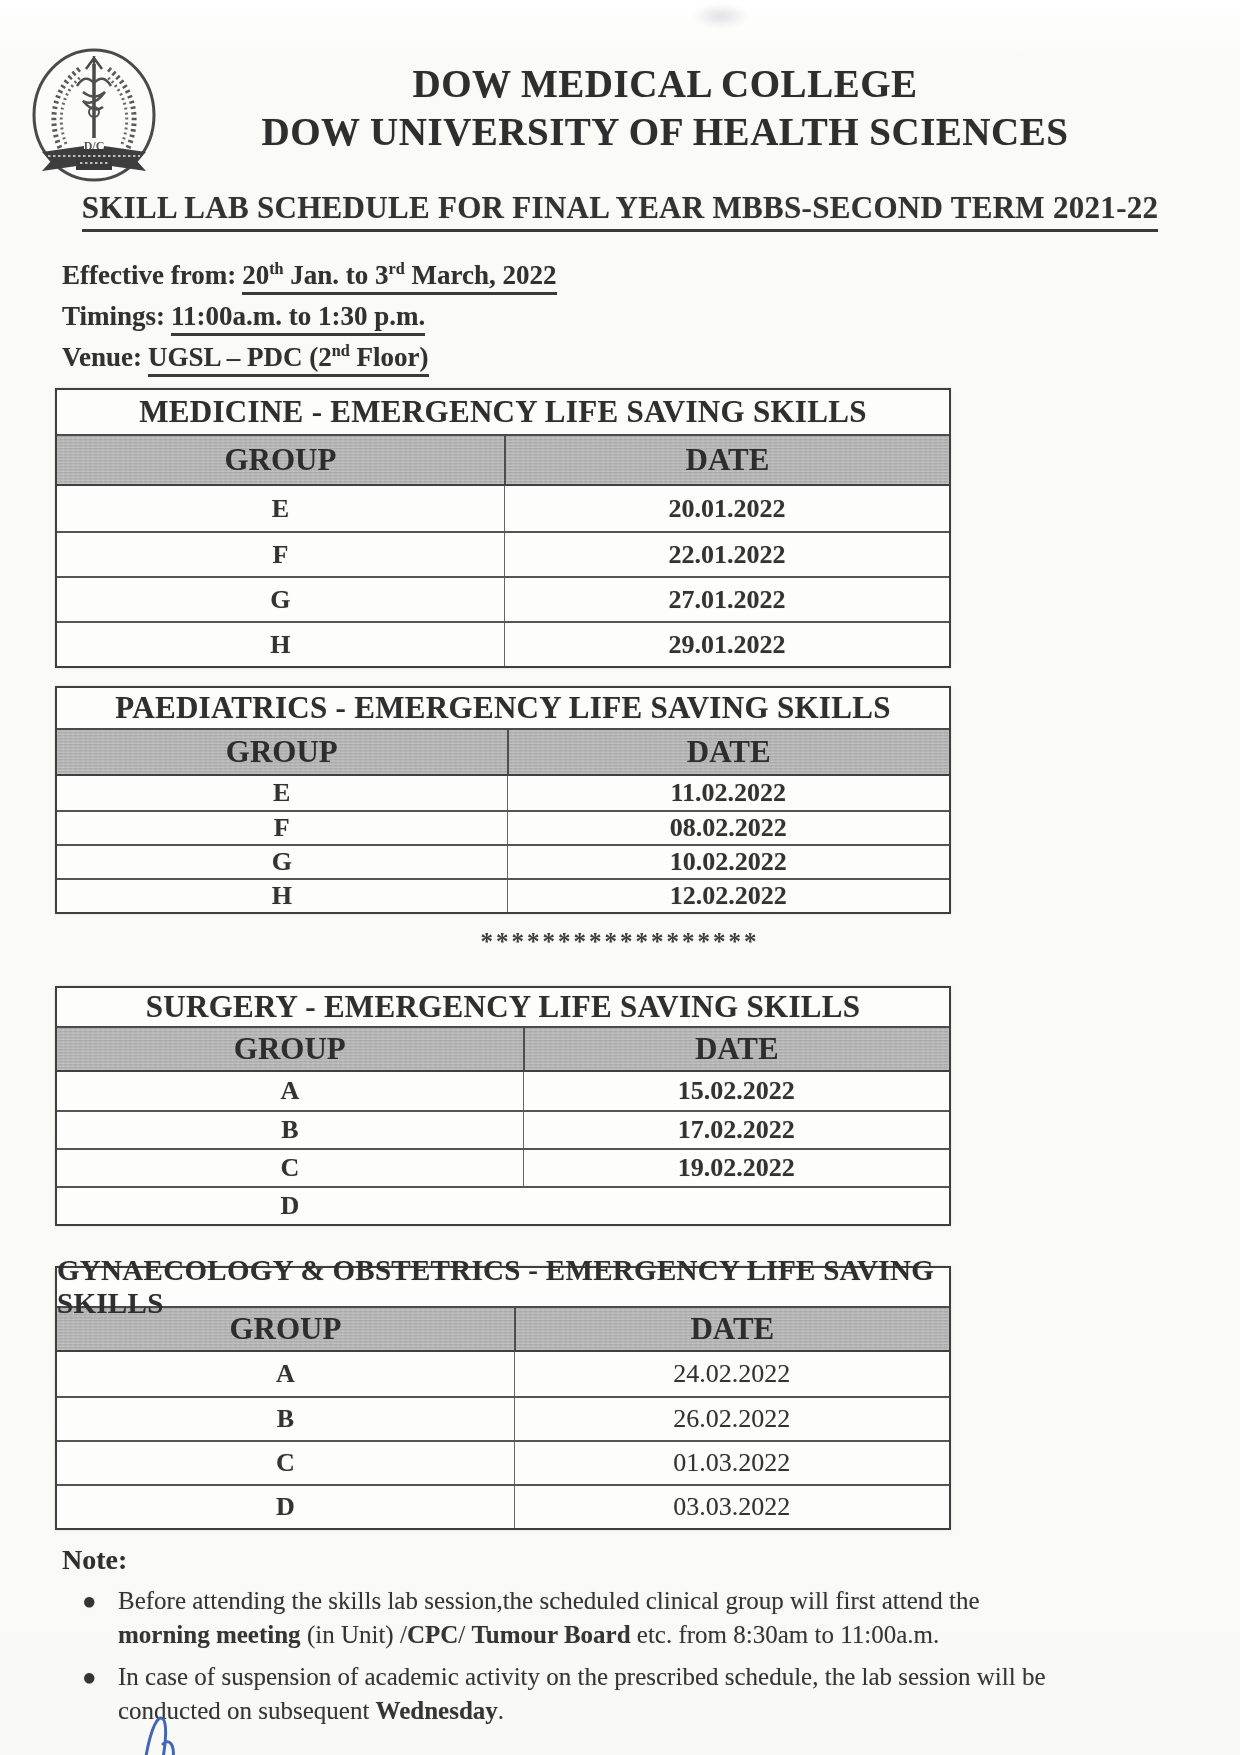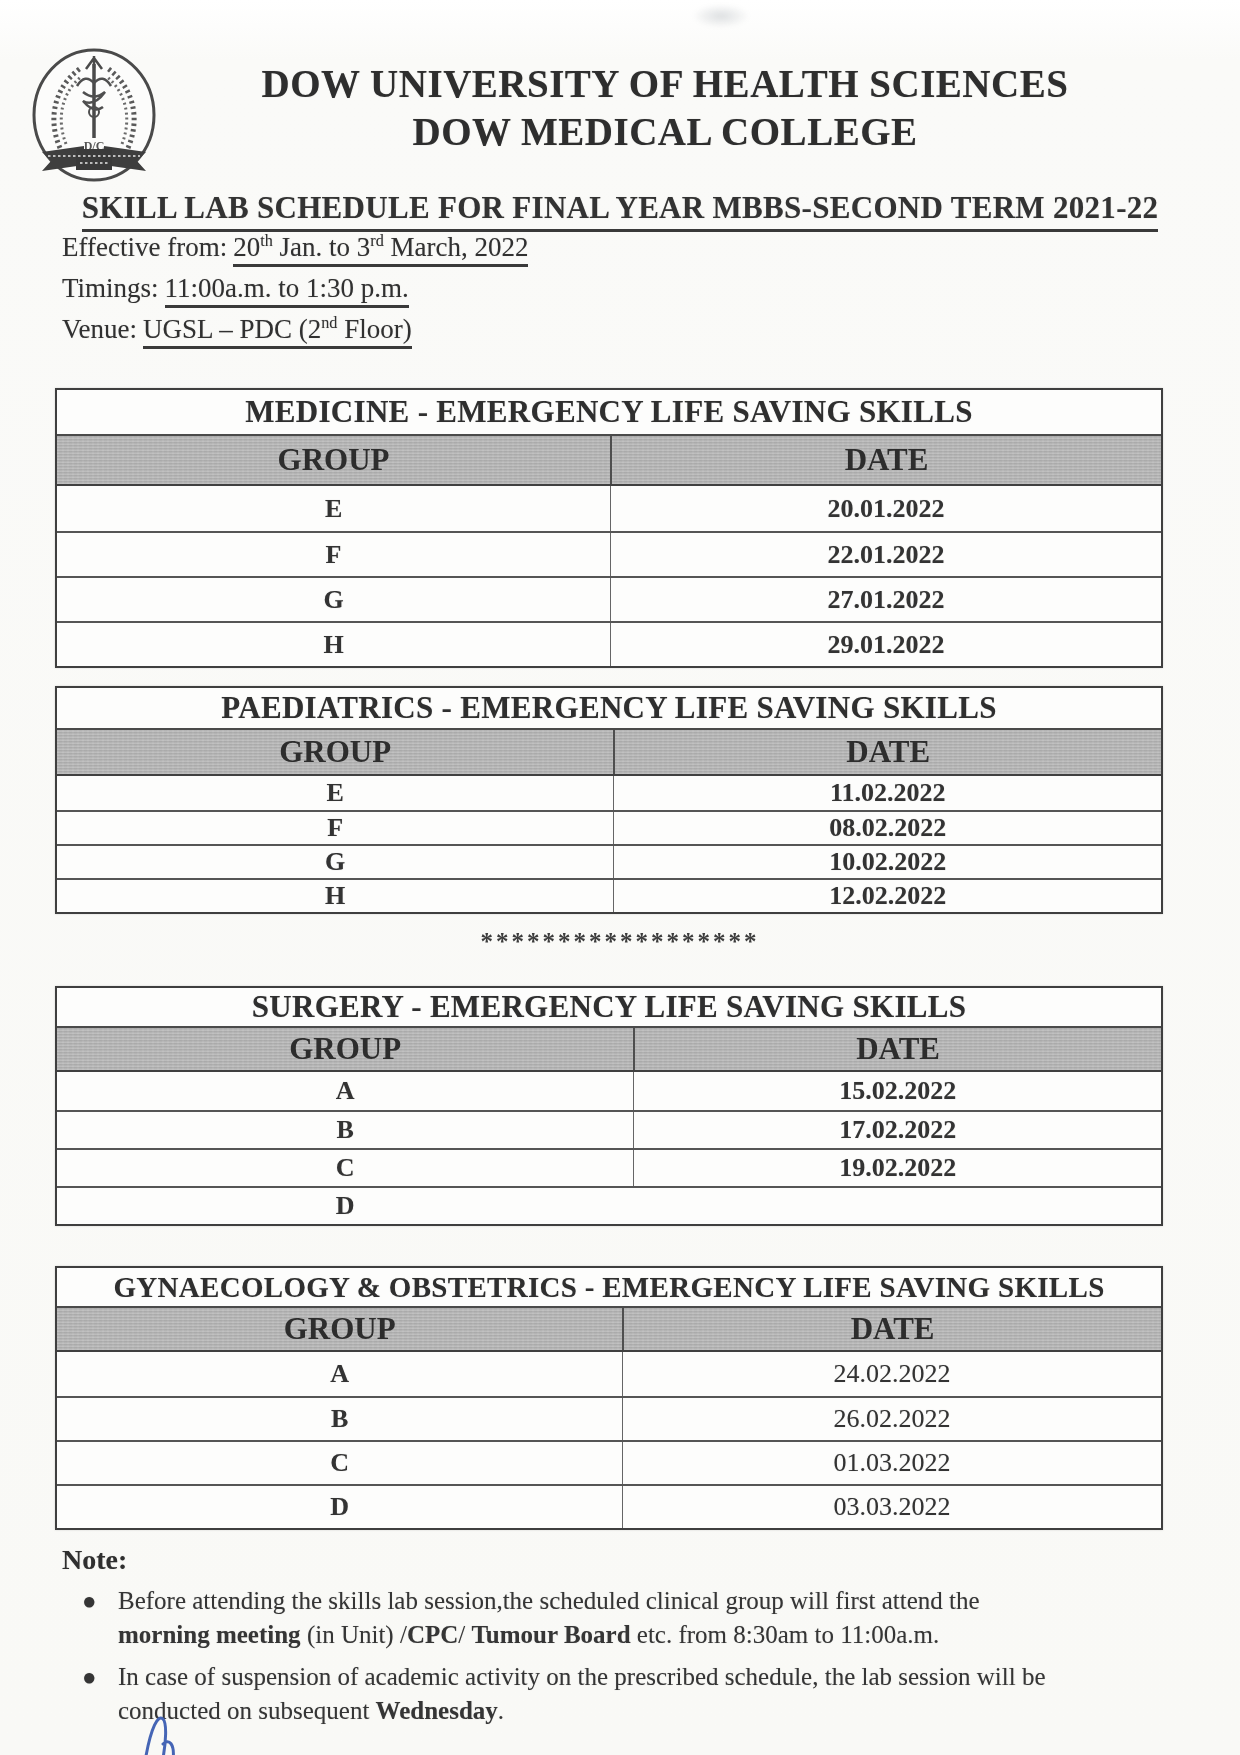--- a/index.html
+++ b/index.html
@@ -29,27 +29,27 @@
   .logo{position:absolute;left:28px;top:46px;width:132px;height:142px;}
   .titles{position:absolute;top:60px;left:120px;right:30px;text-align:center;}
   .title-line{font-weight:700;font-size:39px;line-height:48px;color:#2e2e2e;letter-spacing:.5px;
     text-shadow:0 0 1px rgba(70,70,70,.35);}
   .subtitle-wrap{position:absolute;top:190px;left:0;right:0;text-align:center;}
   .subtitle{display:inline-block;font-weight:700;font-size:31px;color:#333;
     border-bottom:3.5px solid #3a3a3a;padding-bottom:3px;letter-spacing:.3px;
     text-shadow:0 0 1px rgba(70,70,70,.3);}
 
   
-  .info{position:absolute;top:232px;left:62px;font-size:27px;font-weight:400;color:#313131;}
+  .info{position:absolute;top:260px;left:62px;font-size:27px;font-weight:700;color:#313131;}
   .info-line{line-height:31px;margin-bottom:6px;text-shadow:0 0 1px rgba(70,70,70,.3);}
   .info-value{display:inline-block;border-bottom:3px solid #3a3a3a;padding-bottom:1px;margin-left:6px;}
   .info-value sup{font-size:60%;vertical-align:super;line-height:0;}
 
   
-  .table{position:absolute;left:55px;width:1108px;border:2.5px solid #3f3f3f;background:#fdfdfc;
+  .table{position:absolute;left:55px;width:896px;border:2.5px solid #3f3f3f;background:#fdfdfc;
     box-shadow:0 0 2px rgba(0,0,0,.15);}
   .table-title{height:var(--titleh);display:flex;align-items:center;justify-content:center;
     font-weight:700;font-size:31px;color:#2f2f2f;border-bottom:2px solid var(--line);
     letter-spacing:.3px;text-shadow:0 0 1px rgba(70,70,70,.3);}
   .table[data-table="3"] .table-title{font-size:29px;}
   .thead{display:grid;grid-template-columns:var(--split) 1fr;height:var(--headh);
     border-bottom:2px solid #404040;
     background-color:var(--header-fill);
     background-image:repeating-linear-gradient(0deg,rgba(255,255,255,.10) 0 1px,rgba(0,0,0,.06) 2px 3px),
                      repeating-linear-gradient(90deg,rgba(255,255,255,.07) 0 2px,rgba(0,0,0,0) 2px 5px);}
@@ -101,22 +101,22 @@
     <text x="66" y="104" text-anchor="middle" font-size="12" font-weight="bold" fill="#555" font-family="Liberation Serif, serif">D/C</text>
 
     <path d="M14,106 L56,100 L56,119 L14,125 L23,115 Z" fill="#3e3e3e"></path>
     <path d="M118,106 L76,100 L76,119 L118,125 L109,115 Z" fill="#3e3e3e"></path>
     <rect x="48" y="103" width="36" height="21" fill="#3a3a3a"></rect>
     <line x1="20" y1="110" x2="112" y2="110" stroke="#e8e8e8" stroke-width="1.5" stroke-dasharray="2.5 2.5"></line>
     <line x1="52" y1="117" x2="80" y2="117" stroke="#e8e8e8" stroke-width="1.5" stroke-dasharray="2.5 2.5"></line>
   </svg>
 
   <div class="titles">
+    <div class="title-line">DOW MEDICAL COLLEGE</div>
     <div class="title-line">DOW UNIVERSITY OF HEALTH SCIENCES</div>
-    <div class="title-line">DOW MEDICAL COLLEGE</div>
   </div>
 
   <div class="subtitle-wrap">
     <span class="subtitle">SKILL LAB SCHEDULE FOR FINAL YEAR MBBS-SECOND TERM 2021-22</span>
   </div>
 
   <div class="info">
     <div class="info-line">
       <span>Effective from:</span><span class="info-value"><span>20</span><sup>th</sup><span> Jan. to 3</span><sup>rd</sup><span> March, 2022</span></span>
     </div>

